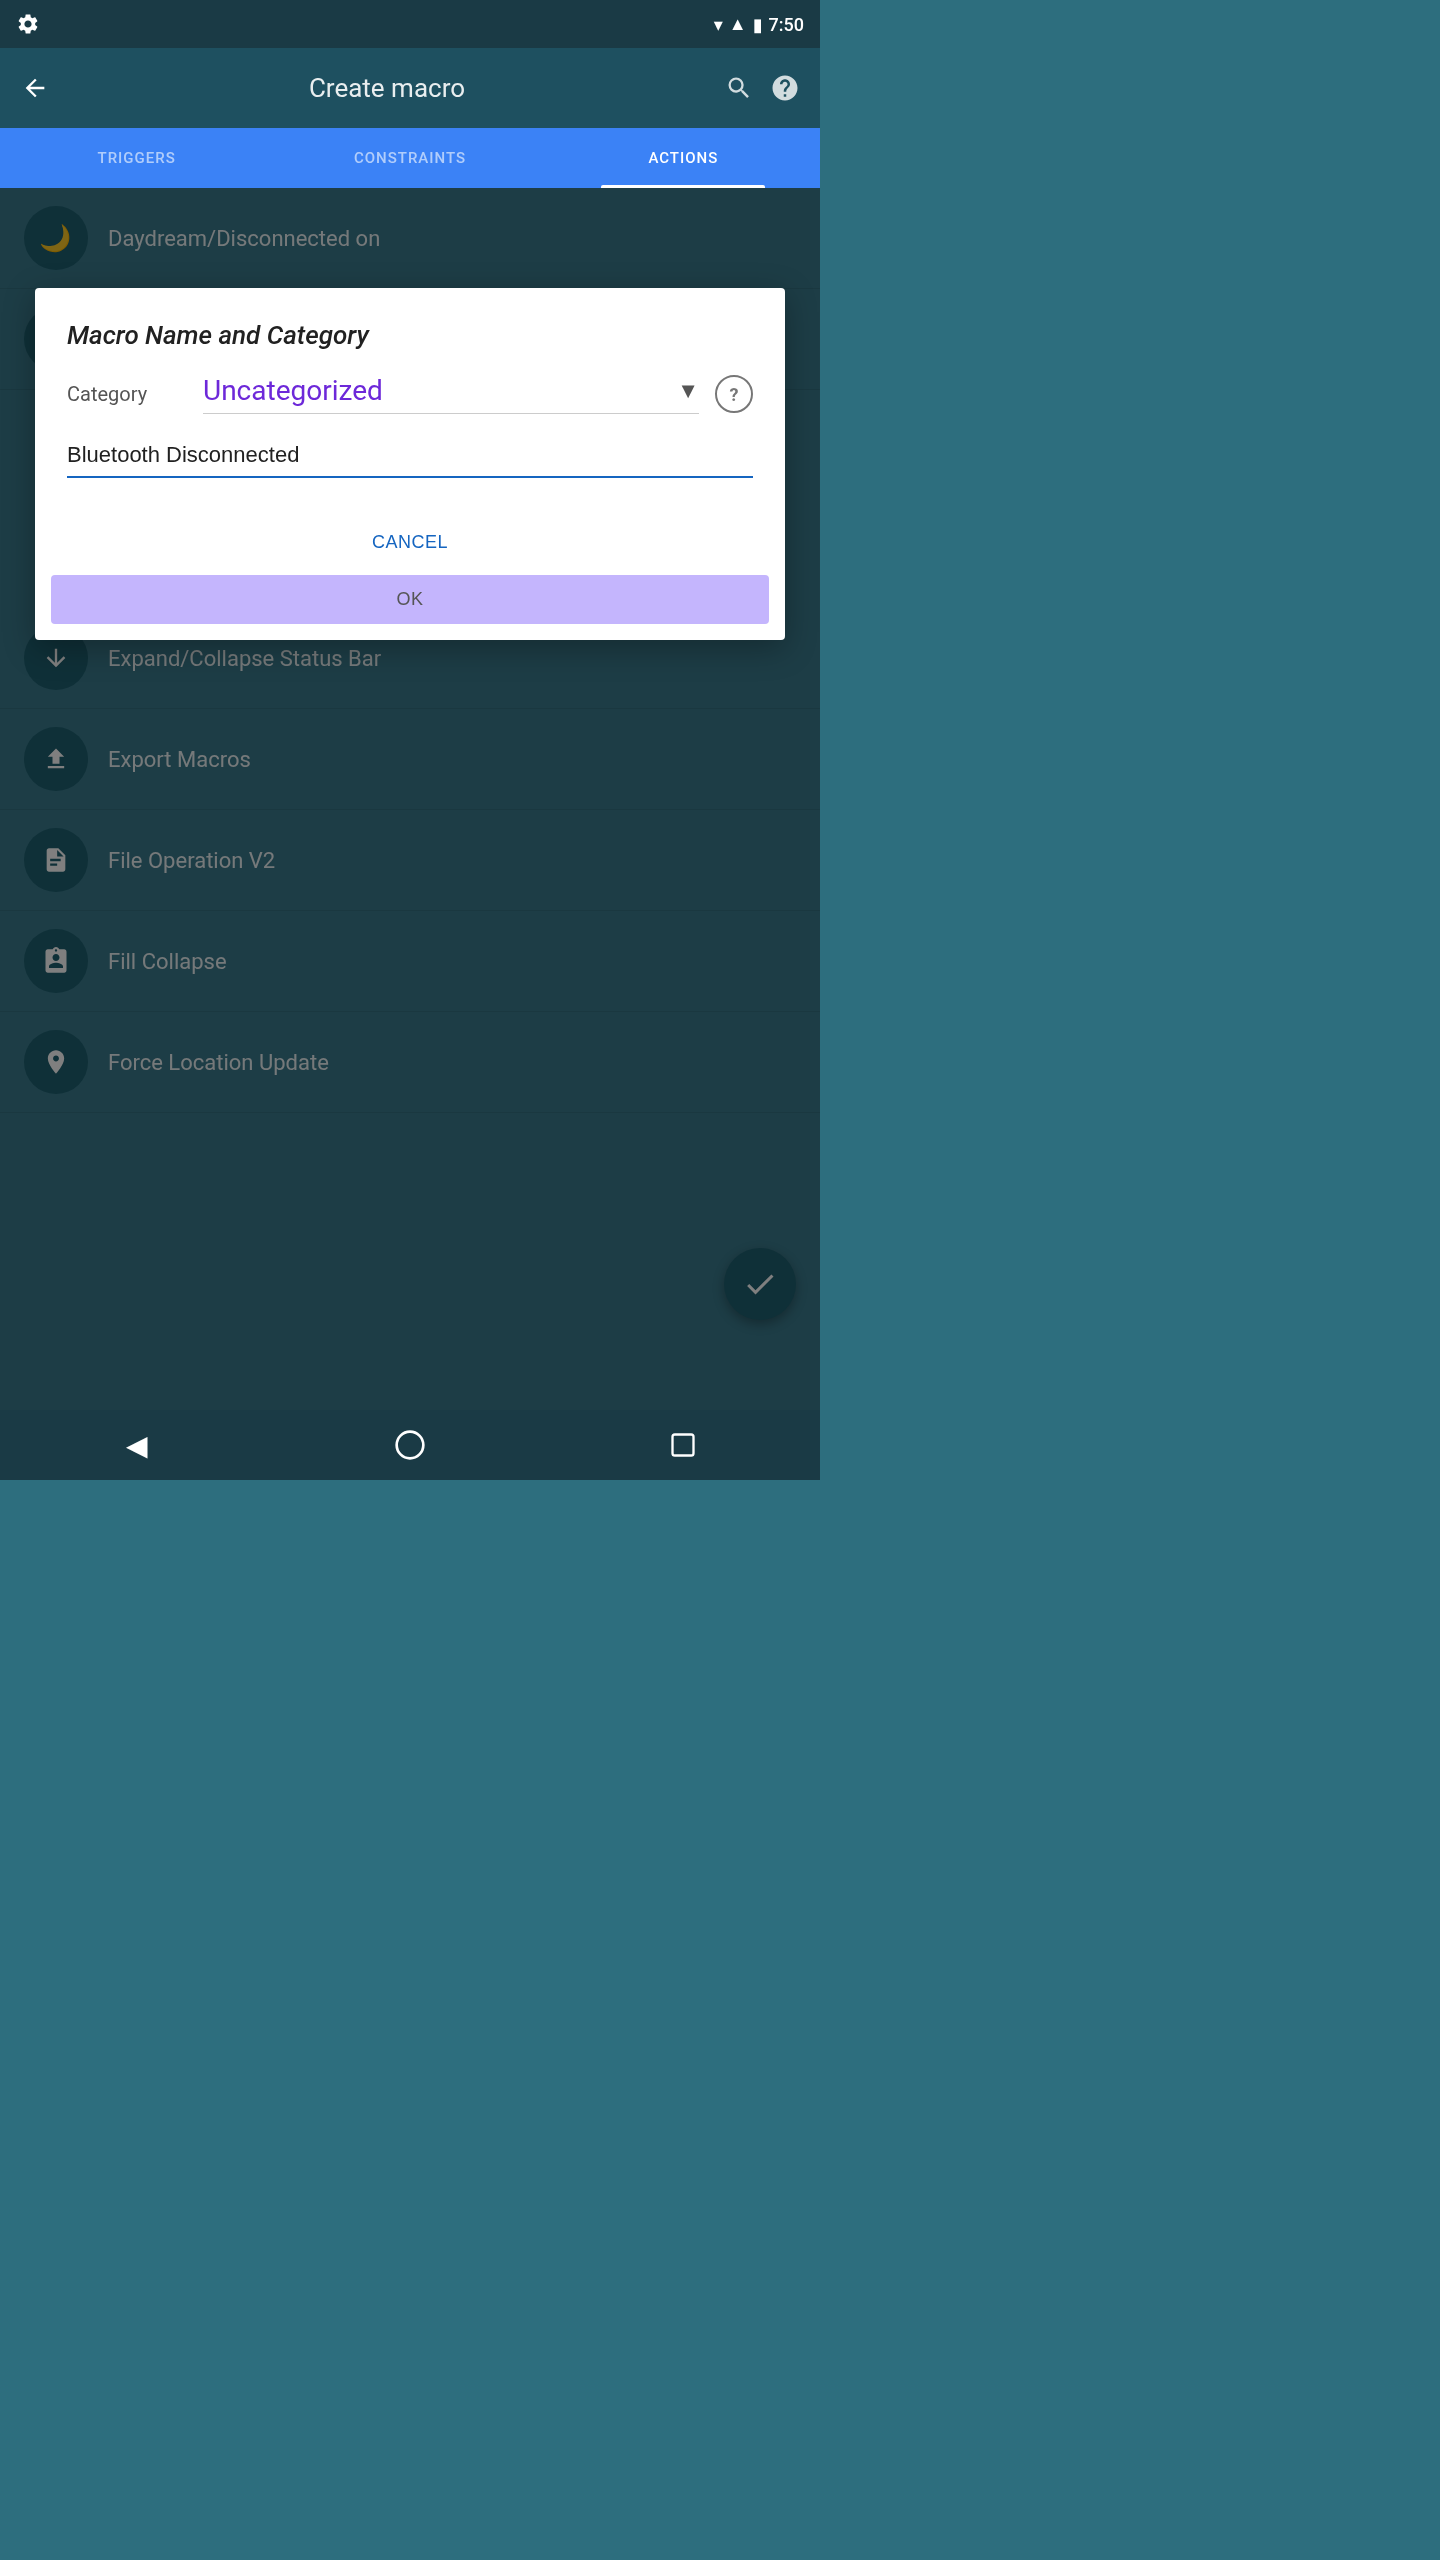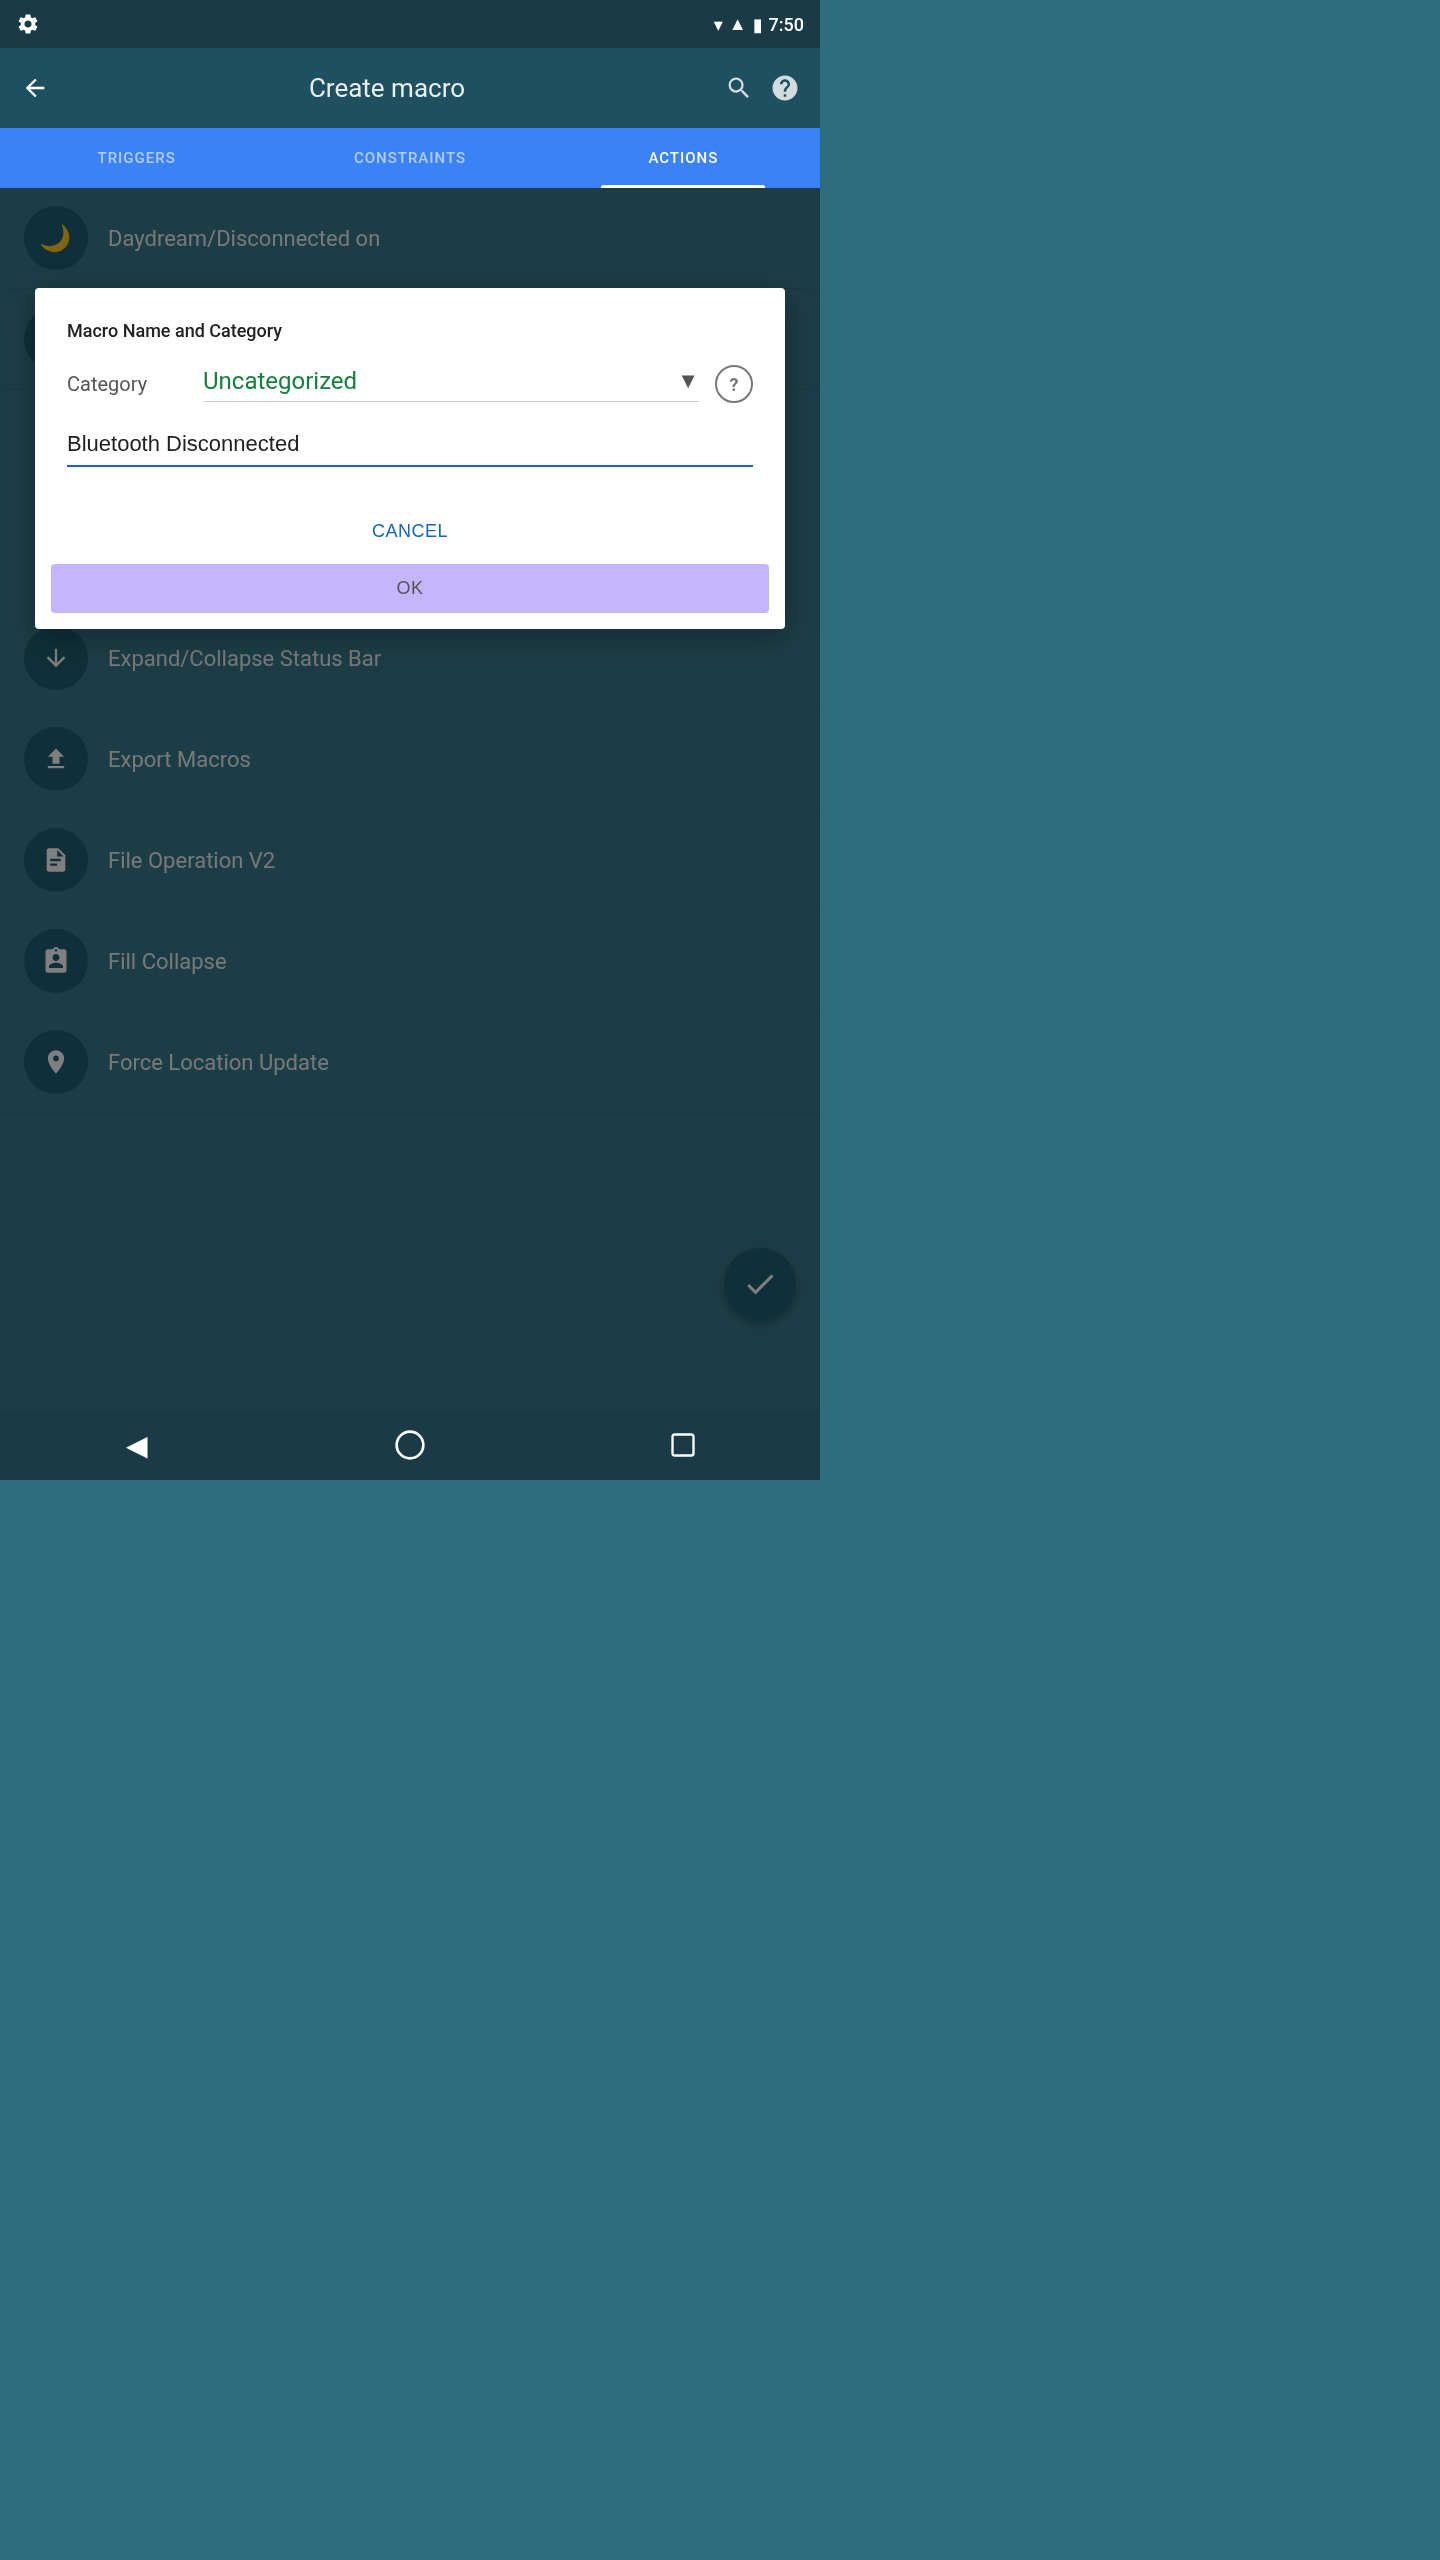--- a/index.html
+++ b/index.html
@@ -193,24 +193,25 @@
     
     .dialog {
       background: white;
       border-radius: 4px;
       width: 750px;
       padding: 0;
       overflow: hidden;
       box-shadow: 0 8px 32px rgba(0,0,0,0.3);
     }
     .dialog-title {
-      font-size: 18px;
+      font-size: 26px;
       font-weight: 500;
       color: #212121;
       padding: 32px 32px 24px 32px;
+      font-style: italic;
     }
     .dialog-body {
       padding: 0 32px 8px 32px;
     }
     .dialog-row {
       display: flex;
       align-items: center;
       gap: 16px;
       margin-bottom: 24px;
     }
@@ -222,22 +223,22 @@
     .category-select {
       flex: 1;
       display: flex;
       align-items: center;
       border-bottom: 1px solid #ccc;
       padding-bottom: 6px;
       cursor: pointer;
     }
     .category-value {
       flex: 1;
-      font-size: 24px;
-      color: #15803d;
+      font-size: 28px;
+      color: #6d28d9;
     }
     .category-arrow {
       font-size: 22px;
       color: #555;
     }
     .help-circle {
       width: 38px;
       height: 38px;
       border-radius: 50%;
       border: 2px solid #777;

